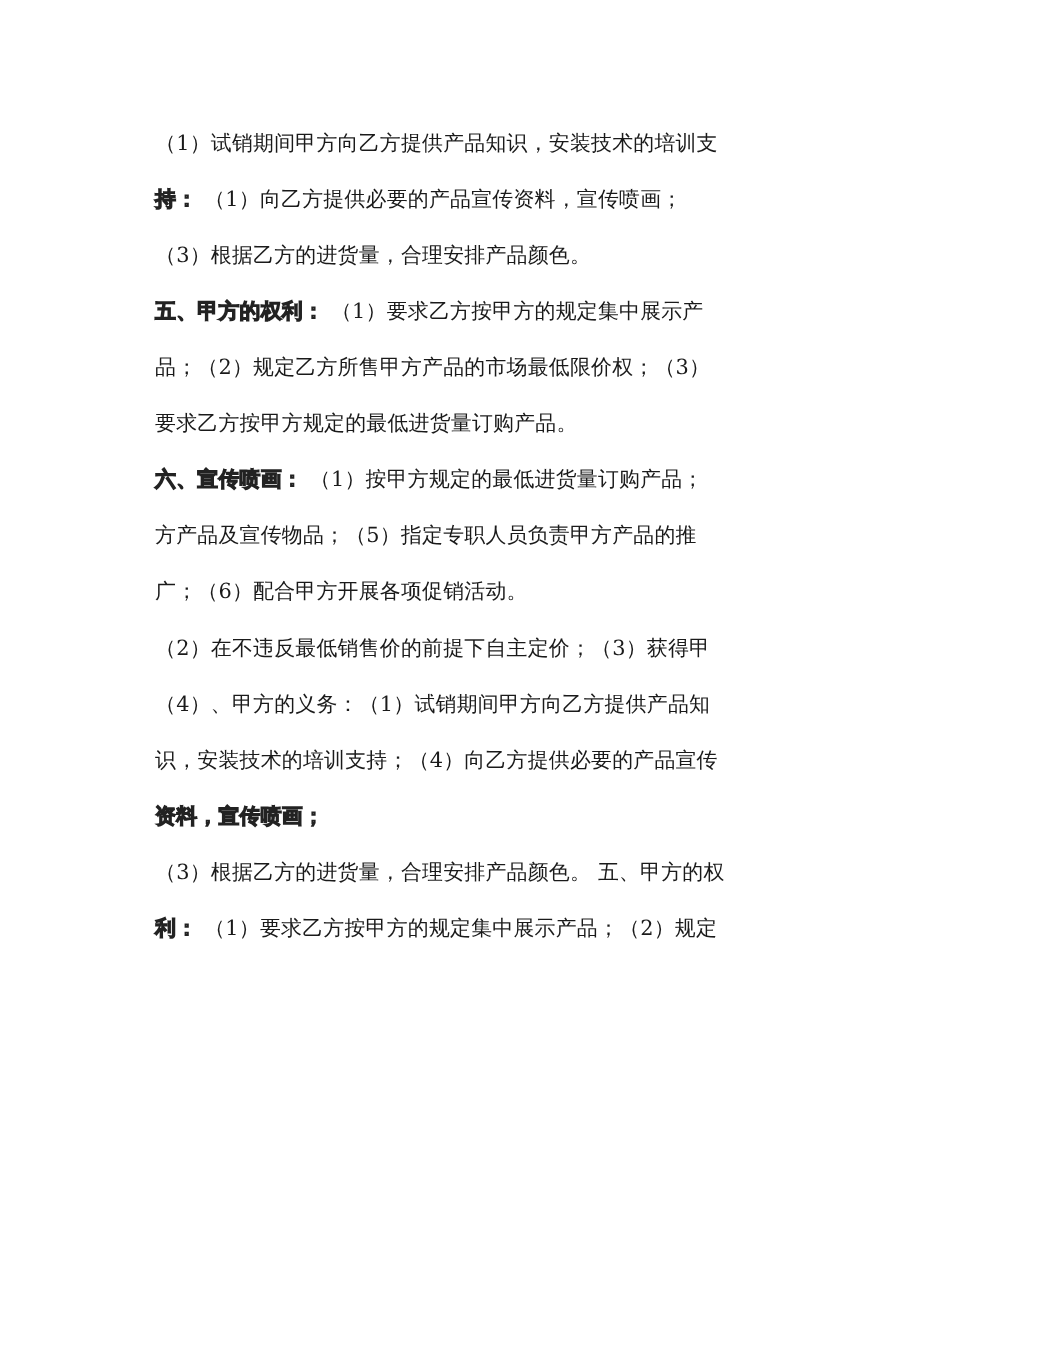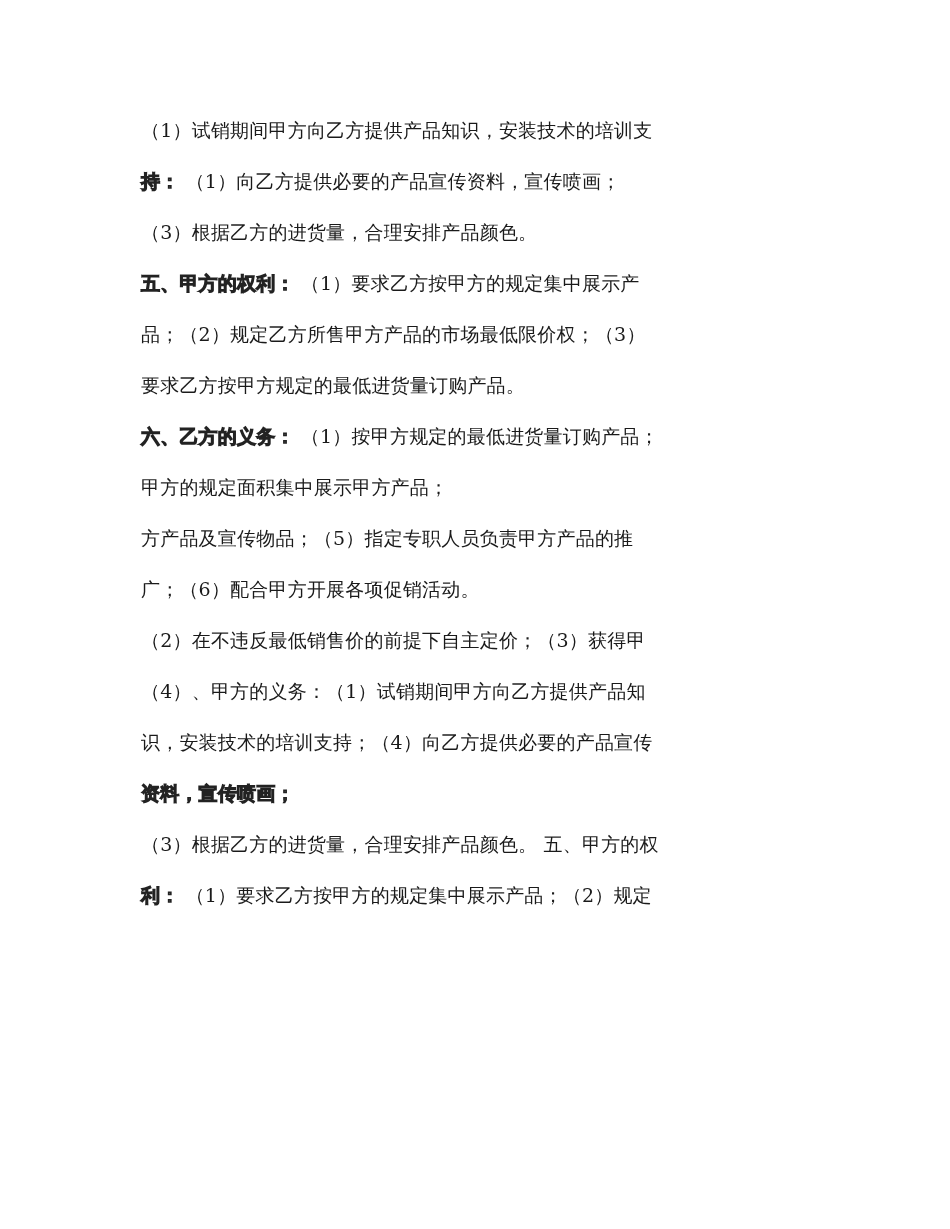--- a/index.html
+++ b/index.html
@@ -51,24 +51,21 @@
   <div class="line">
     <span class="seg outline">五、甲方的权利：</span><span class="seg"> （1）要求乙方按甲方的规定集中展示产</span>
   </div>
   <div class="line">
     <span class="seg">品；（2）规定乙方所售甲方产品的市场最低限价权；（3）</span>
   </div>
   <div class="line">
     <span class="seg">要求乙方按甲方规定的最低进货量订购产品。</span>
   </div>
   <div class="line">
-    <span class="seg outline">六、乙方的义务：</span><span class="seg"> （1）按甲方规定的最低进货量订购产品；</span>
-  </div>
-  <div class="line">
-    <span class="seg">甲方的规定面积集中展示甲方产品；</span>
+    <span class="seg outline">六、宣传喷画：</span><span class="seg"> （1）按甲方规定的最低进货量订购产品；</span>
   </div>
   <div class="line">
     <span class="seg">方产品及宣传物品；（5）指定专职人员负责甲方产品的推</span>
   </div>
   <div class="line">
     <span class="seg">广；（6）配合甲方开展各项促销活动。</span>
   </div>
   <div class="line">
     <span class="seg">（2）在不违反最低销售价的前提下自主定价；（3）获得甲</span>
   </div>

